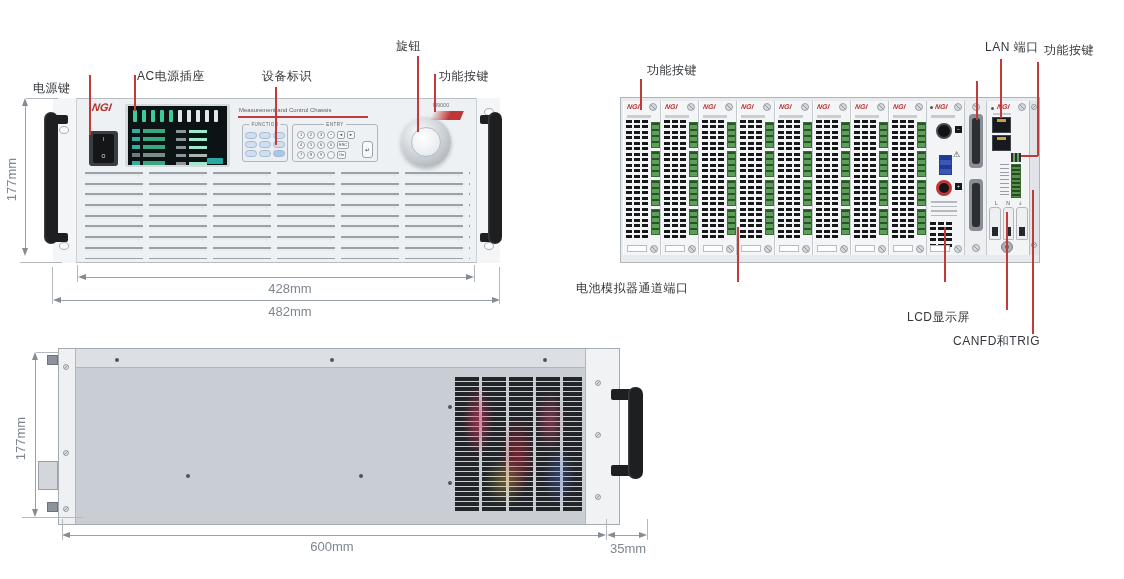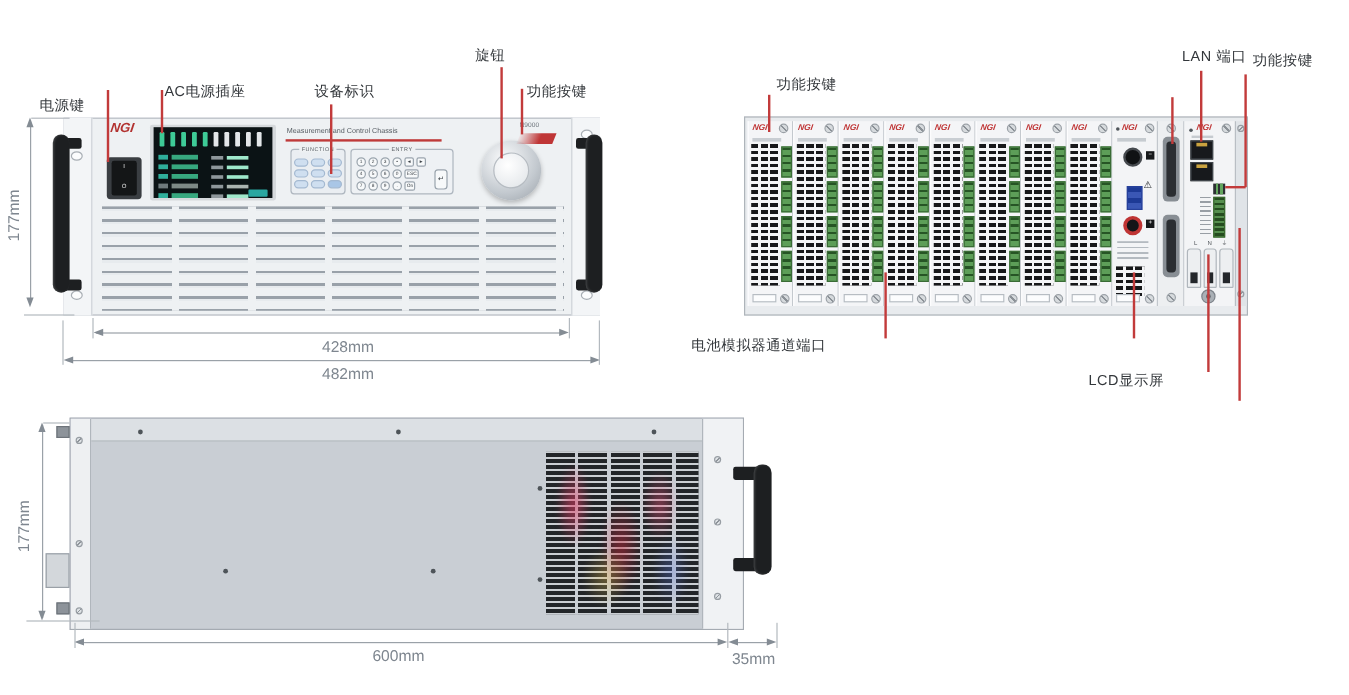--- a/index.html
+++ b/index.html
@@ -378,20 +378,21 @@
   <div class="callout" style="left:985px;top:39px">LAN 端口</div>
   <div class="leadv" style="left:1000px;top:59px;height:59px"></div>
   <div class="callout" style="left:1044px;top:42px">功能按键</div>
   <div class="leadv" style="left:1037px;top:62px;height:94px"></div>
   <div class="leadh" style="left:1021px;top:155px;width:17px"></div>
   <div class="callout" style="left:576px;top:280px">电池模拟器通道端口</div>
   <div class="leadv" style="left:737px;top:227px;height:55px"></div>
   <div class="leadv" style="left:944px;top:227px;height:55px"></div>
   <div class="callout" style="left:907px;top:309px">LCD显示屏</div>
   <div class="leadv" style="left:1006px;top:212px;height:98px"></div>
+  <div class="callout" style="left:953px;top:333px">CANFD和TRIG</div>
   <div class="leadv" style="left:1032px;top:190px;height:144px"></div>
 
   <div class="a" style="left:0;top:0;width:0;height:0">
     <div class="a" style="left:58px;top:348px;width:562px;height:177px;background:#c9ced4;border:1px solid #a5abb2"></div>
     <div class="a" style="left:59px;top:349px;width:560px;height:19px;background:#dce0e4;border-bottom:1px solid #b0b6bc"></div>
     <div class="a" style="left:59px;top:349px;width:17px;height:175px;background:#eef0f2;border-right:1px solid #b0b6bc"></div>
     <span class="screw" style="left:63px;top:364px;width:6px;height:6px"></span>
     <span class="screw" style="left:63px;top:450px;width:6px;height:6px"></span>
     <span class="screw" style="left:63px;top:506px;width:6px;height:6px"></span>
     <div class="a" style="left:585px;top:349px;width:34px;height:175px;background:#f0f2f4;border-left:1px solid #b0b6bc"></div>

